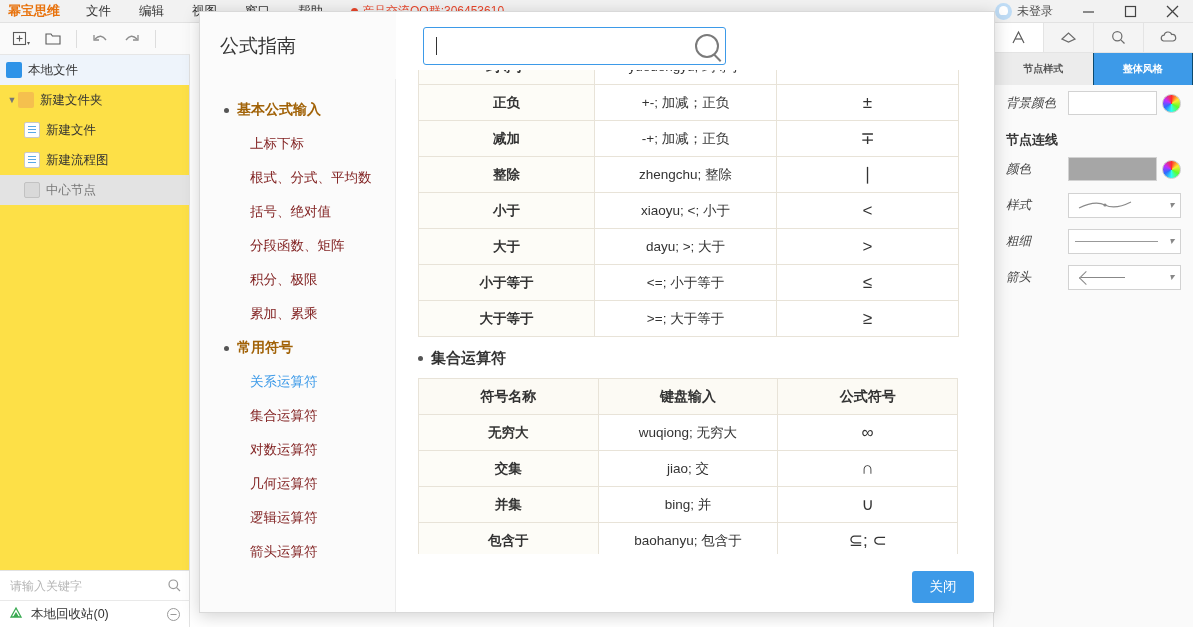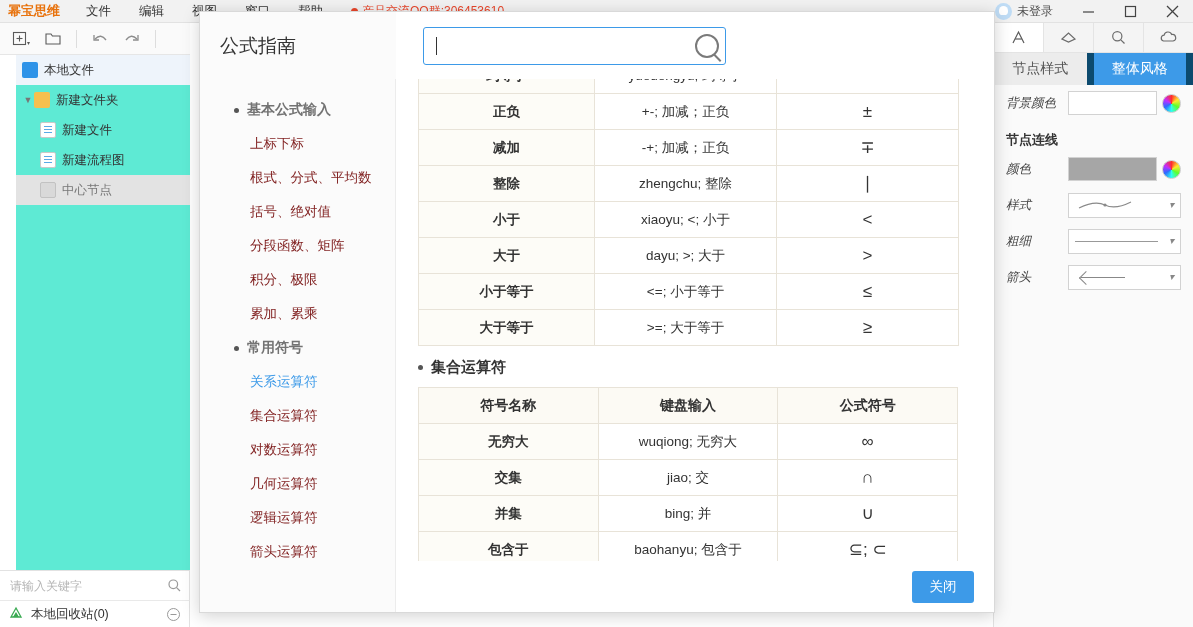--- a/index.html
+++ b/index.html
@@ -108,24 +108,23 @@
   }
   .tb-sep {
     width: 1px; height: 18px; background: #ddd; margin: 0 4px;
   }
 
   
   .leftpanel {
     position: absolute;
     top: 55px; left: 0;
     width: 190px; height: 515px;
-    background: #5eead4;
+    background: #fde047;
     border-right: 1px solid #e2e2e2;
     overflow: hidden;
-    margin-left: 16px;
   }
   .tree-row {
     height: 30px;
     display: flex;
     align-items: center;
     font-size: 12.5px;
     color: #333;
     padding-left: 6px;
     white-space: nowrap;
   }
@@ -230,24 +229,25 @@
   }
   .rp-tool:last-child { border-right: none; }
   .rp-tool.active { background: #ffffff; color: #444; }
   .rp-tabs {
     height: 32px;
     display: flex;
   }
   .rp-tab {
     flex: 1;
     display: flex; align-items: center; justify-content: center;
-    font-size: 14px;
+    font-size: 10px;
     background: #ececec;
     color: #555;
-    border-right: 7px solid #0c4a6e;
+    border-right: 1px solid #0c4a6e;
+    font-weight: bold;
   }
   .rp-tab.active {
     background: #3d9ae8;
     color: #ffffff;
   }
   .rp-section {
     padding: 10px 12px 2px 12px;
     font-size: 13px;
     font-weight: bold;
     color: #333;
@@ -354,24 +354,24 @@
     width: 196px; height: 484px;
     background: #fbfbfb;
     border-right: 1px solid #ececec;
     padding-top: 14px;
     overflow: hidden;
   }
   .sb-group {
     display: flex;
     align-items: center;
     height: 34px;
-    padding-left: 34px;
+    padding-left: 24px;
     font-size: 14px;
     font-weight: bold;
-    color: #737373;
+    color: #a16207;
   }
   .sb-bullet {
     width: 5px; height: 5px; border-radius: 50%;
     background: #555; margin-right: 8px; flex: none;
   }
   .sb-item {
     height: 34px;
     display: flex;
     align-items: center;
     padding-left: 50px;
@@ -421,21 +421,21 @@
     content: "";
     position: absolute;
     right: -5px; bottom: -3px;
     width: 9px; height: 2px;
     background: #7a7a7a;
     transform: rotate(45deg);
   }
 
   .modal-content {
     position: absolute;
-    left: 196px; top: 67px;
+    left: 196px; top: 58px;
     width: 600px; height: 484px;
     overflow: hidden;
     background: #ffffff;
     padding: 0 14px 0 22px;
   }
   .content-inner { margin-top: -22px; }
 
   table.f-table {
     width: 540px;
     border-collapse: collapse;

